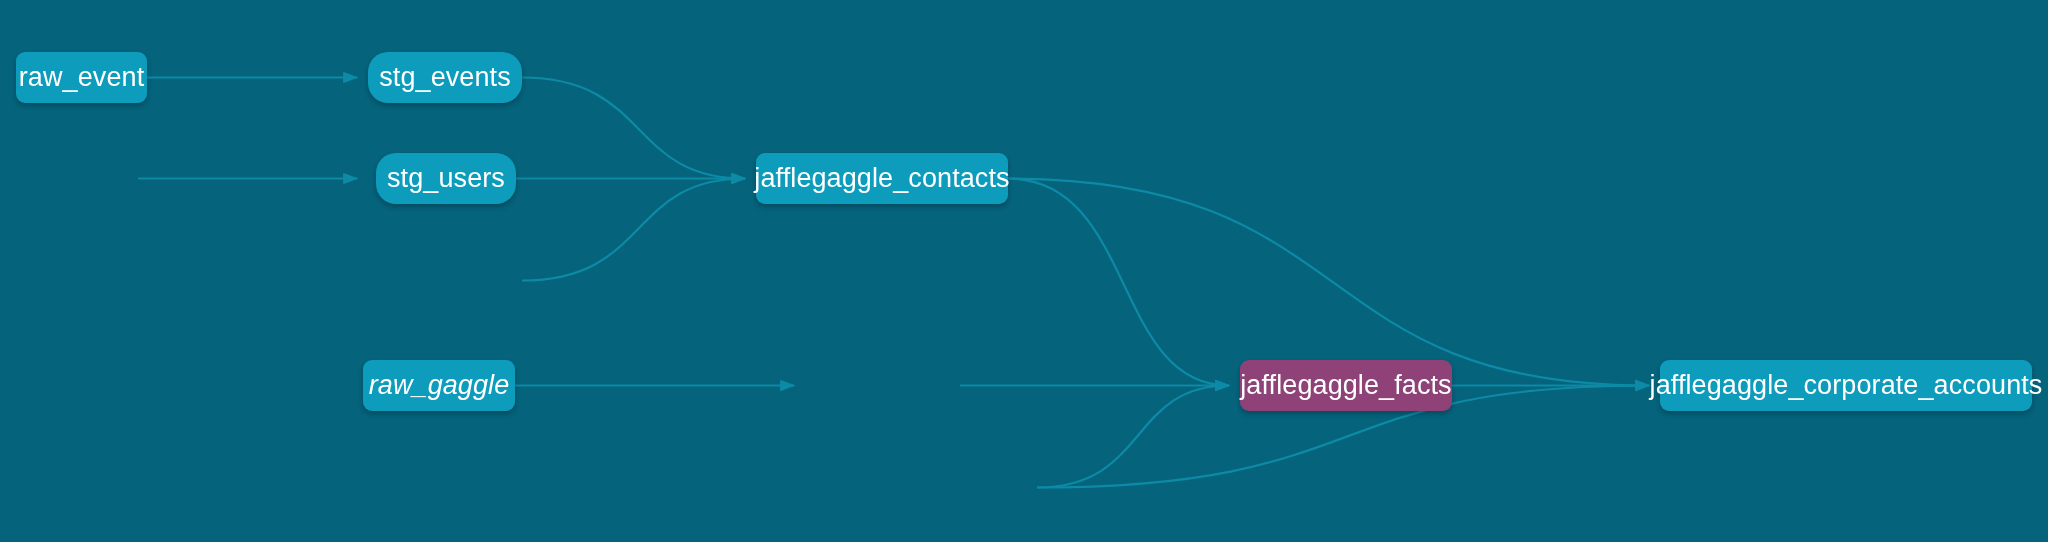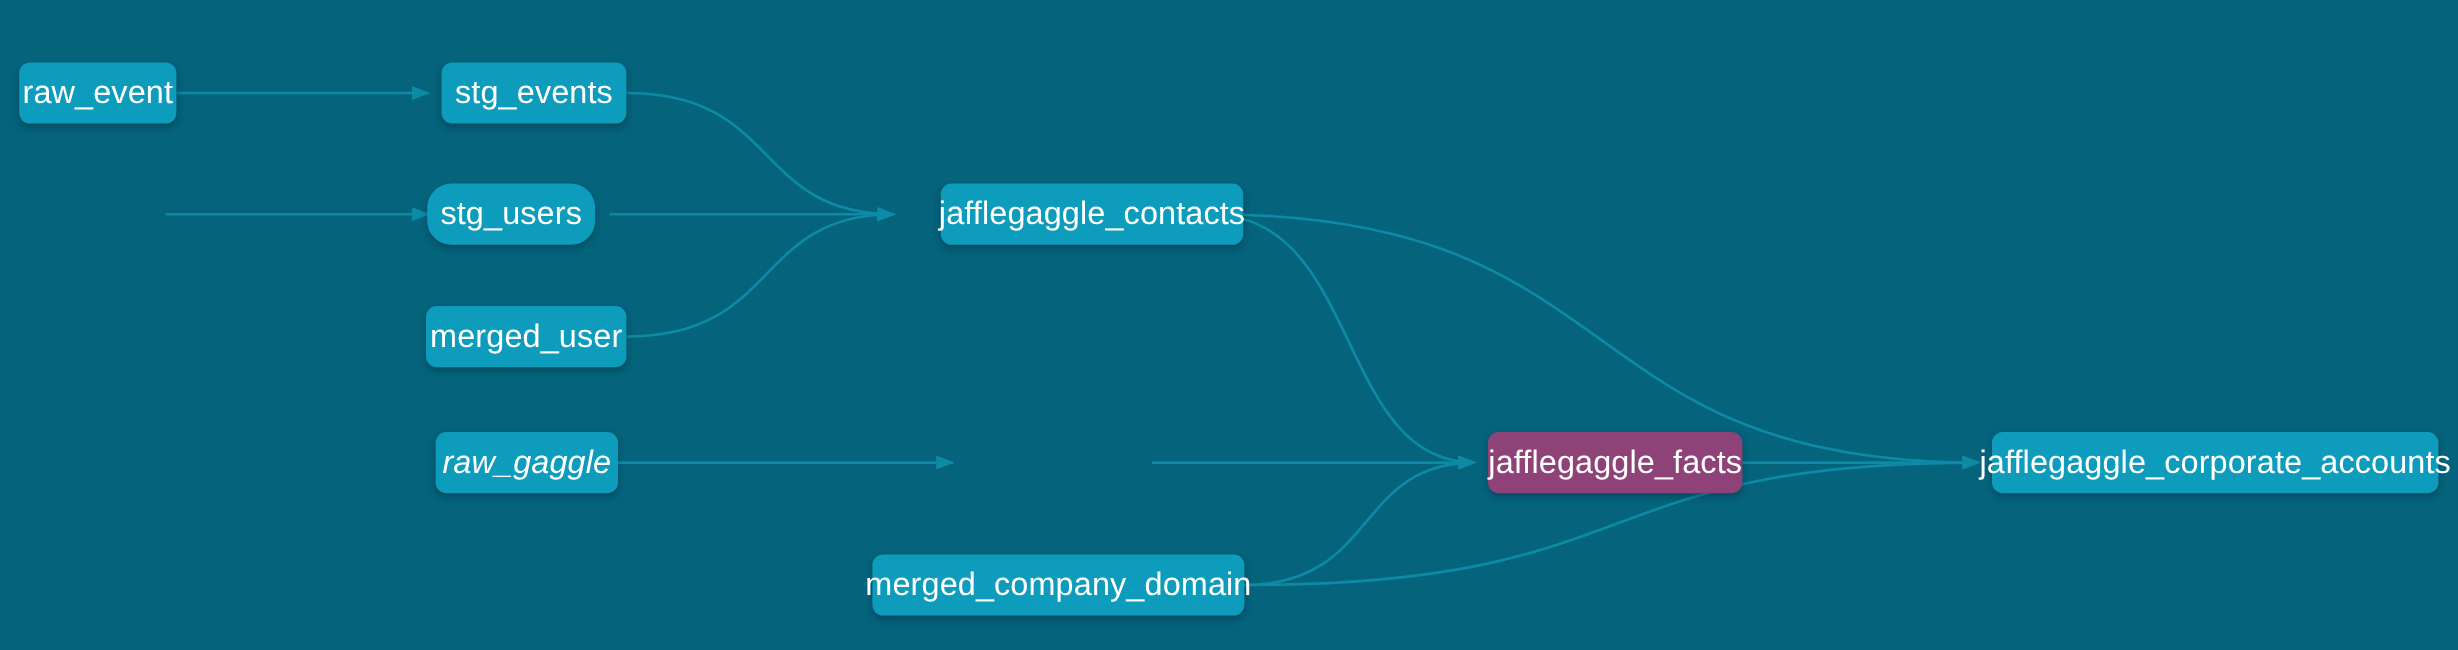--- a/index.html
+++ b/index.html
@@ -49,37 +49,31 @@
       <path d="M1008,178.5 C1135.6,178.5 1112.4,385.5 1229,385.5" fill="none" stroke="#0d8aa5" stroke-width="2.2" marker-end="url(#arrow)"></path>
       <path d="M960,385.5 C1114,385.5 1086,385.5 1229,385.5" fill="none" stroke="#0d8aa5" stroke-width="2.2" marker-end="url(#arrow)"></path>
       <path d="M1037,487.5 C1148.65,487.5 1128.35,385.5 1229,385.5" fill="none" stroke="#0d8aa5" stroke-width="2.2" marker-end="url(#arrow)"></path>
       <path d="M1008,178.5 C1366.6,178.5 1301.4,385.5 1649,385.5" fill="none" stroke="#0d8aa5" stroke-width="2.2" marker-end="url(#arrow)"></path>
       <path d="M1452,385.5 C1566.4,385.5 1545.6,385.5 1649,385.5" fill="none" stroke="#0d8aa5" stroke-width="2.2" marker-end="url(#arrow)"></path>
       <path d="M1037,487.5 C1379.65,487.5 1317.35,385.5 1649,385.5" fill="none" stroke="#0d8aa5" stroke-width="2.2" marker-end="url(#arrow)"></path>
     </svg>
 <div class="node" style="left: 16px; top: 52px; width: 131px;">
       <span class="node-label">raw_event</span>
     </div>
-    <div class="node" style="left: 368px; top: 52px; width: 154px;">
+    <div class="node" style="left: 368px; top: 52px; width: 154px; border-radius: 20px;">
       <span class="node-label">stg_events</span>
     </div>
-    <div class="node" style="left: 356px; top: 153px; width: 140px; border-radius: 20px;">
+    <div class="node" style="left: 376px; top: 153px; width: 140px; border-radius: 20px;">
       <span class="node-label">stg_users</span>
-    </div>
-    <div class="node" style="left: 355px; top: 255px; width: 167px;">
-      <span class="node-label">merged_user</span>
     </div>
     <div class="node" style="left: 363px; top: 360px; width: 152px; font-style: italic;">
       <span class="node-label">raw_gaggle</span>
     </div>
-    <div class="node" style="left: 784px; top: 153px; width: 252px;">
+    <div class="node" style="left: 756px; top: 153px; width: 252px;">
       <span class="node-label">jafflegaggle_contacts</span>
-    </div>
-    <div class="node" style="left: 727px; top: 462px; width: 310px;">
-      <span class="node-label">merged_company_domain</span>
     </div>
     <div class="node" style="left: 1660px; top: 360px; width: 372px;">
       <span class="node-label">jafflegaggle_corporate_accounts</span>
     </div>
     <div class="node highlight" style="left: 1240px; top: 360px; width: 212px;">
       <span class="node-label">jafflegaggle_facts</span>
     </div>
   </div>
 
 </body></html>

